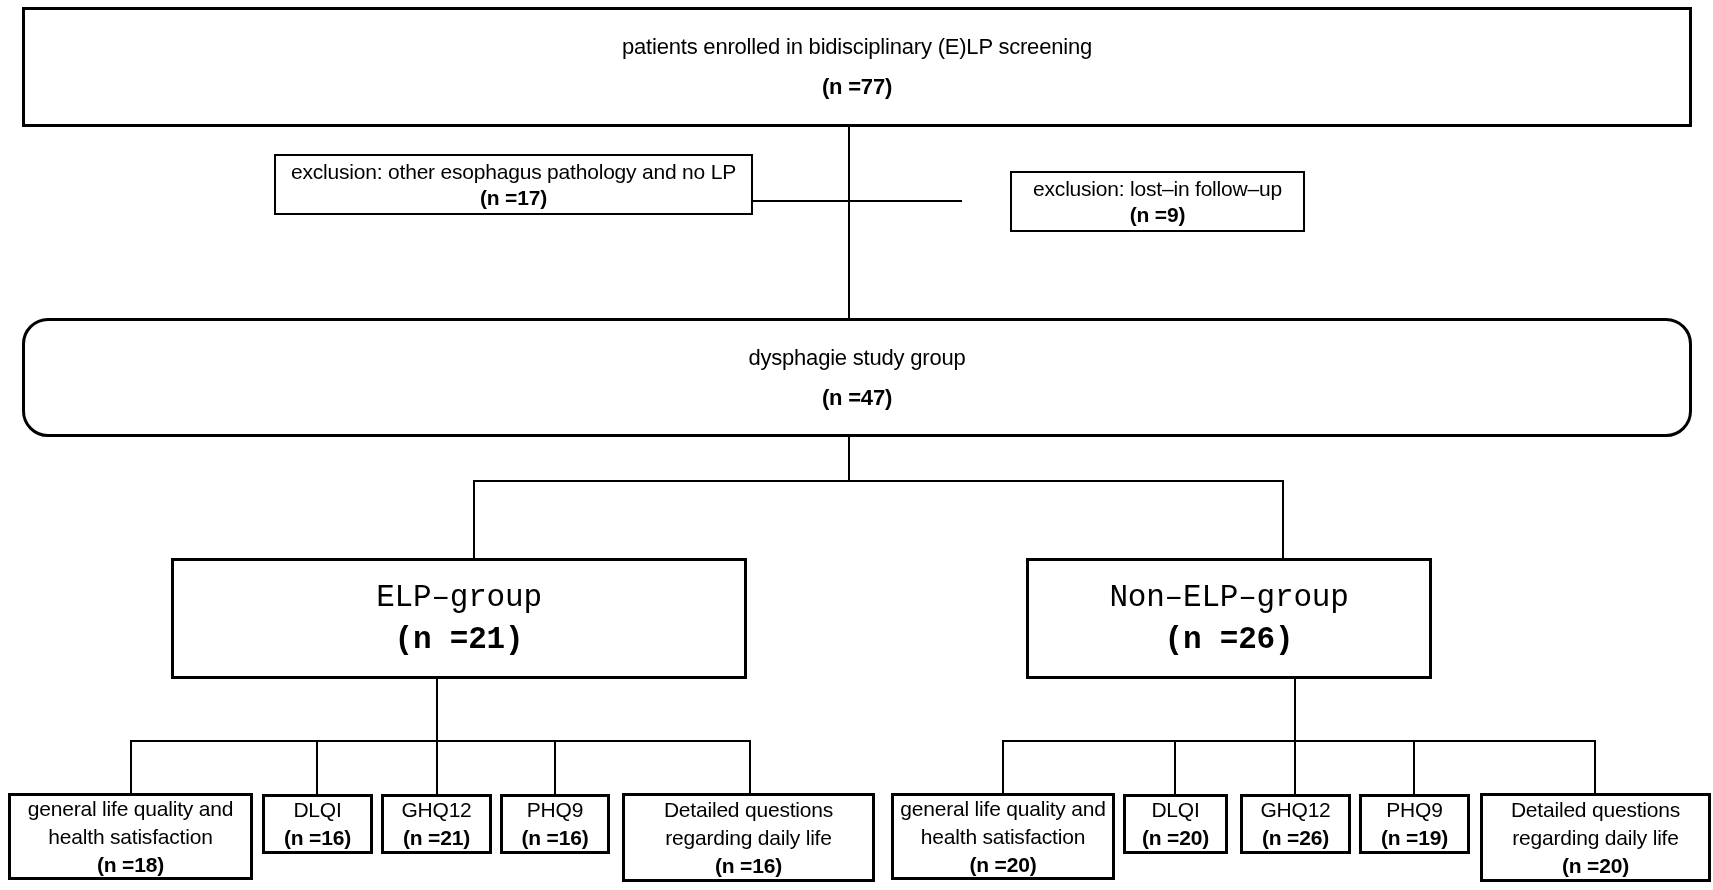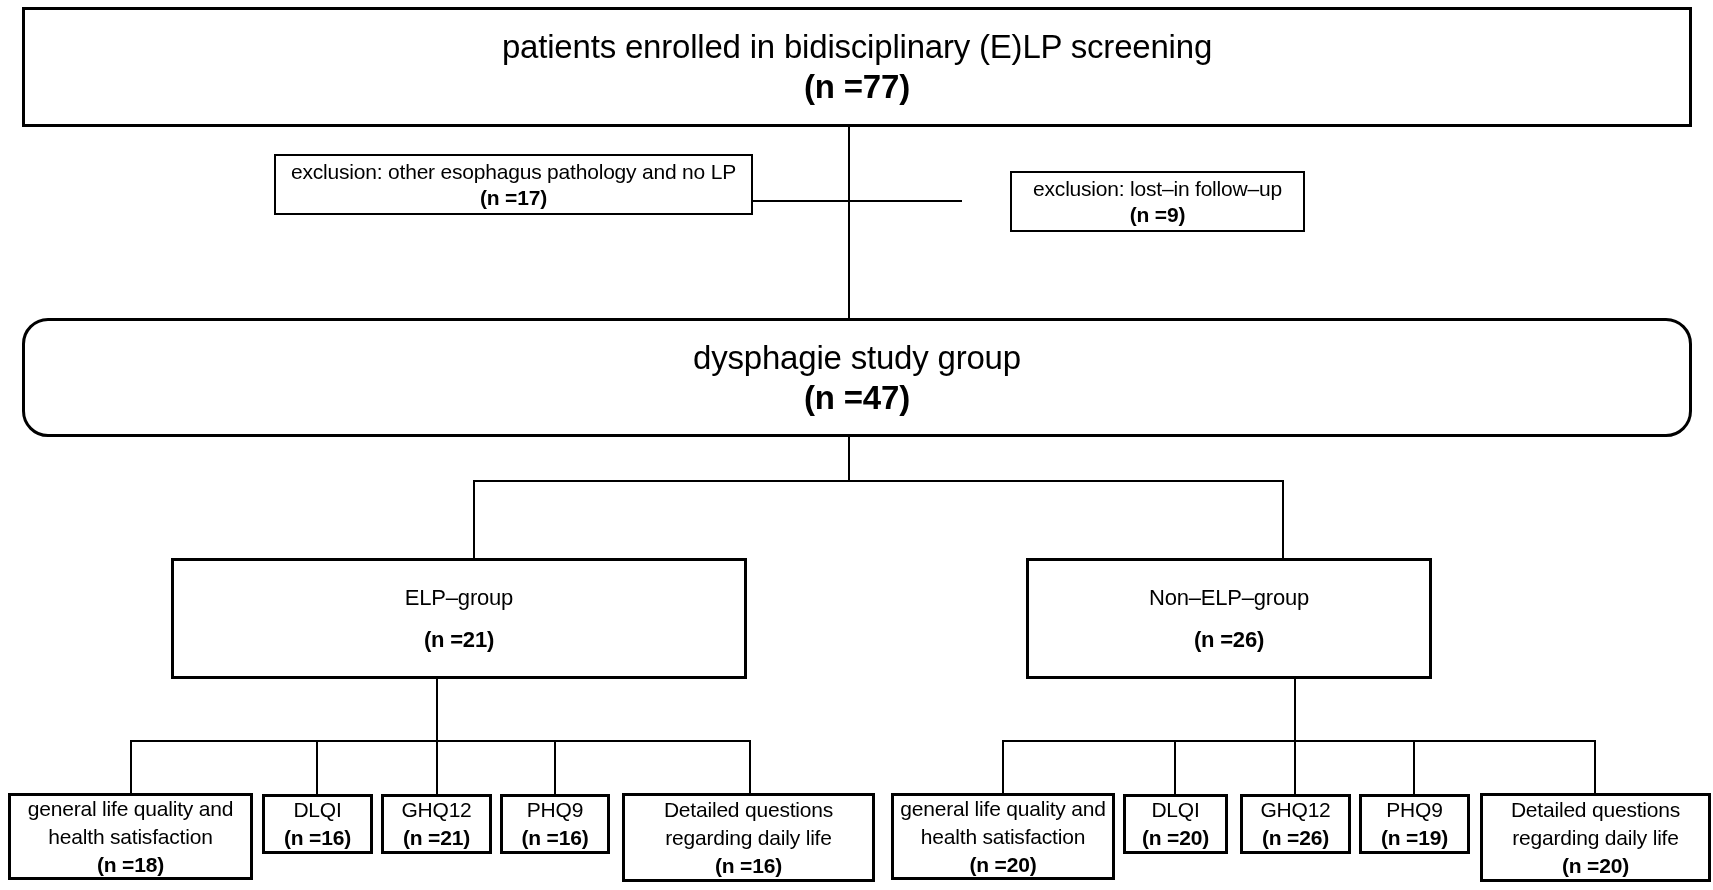--- a/index.html
+++ b/index.html
@@ -28,22 +28,22 @@
   .t {
     font-weight: 400;
     letter-spacing: -0.2px;
     white-space: nowrap;
   }
   .n {
     font-weight: 700;
     letter-spacing: -0.2px;
     white-space: nowrap;
   }
-  .size-xl .t, .size-xl .n { font-size: 33px; line-height: 40px; }
-  .size-xxl .t, .size-xxl .n { font-size: 22px; line-height: 42px; }
+  .size-xl .t, .size-xl .n { font-size: 22px; line-height: 40px; }
+  .size-xxl .t, .size-xxl .n { font-size: 31px; line-height: 42px; font-family: Liberation Mono, monospace; }
   .size-sm .t, .size-sm .n { font-size: 21px; line-height: 26px; }
   .size-child .t, .size-child .n { font-size: 21px; line-height: 28px; }
   .ln {
     position: absolute;
     background: #000000;
     z-index: 1;
   }
   .ln.v { width: 2px; }
   .ln.h { height: 2px; }
 </style>

